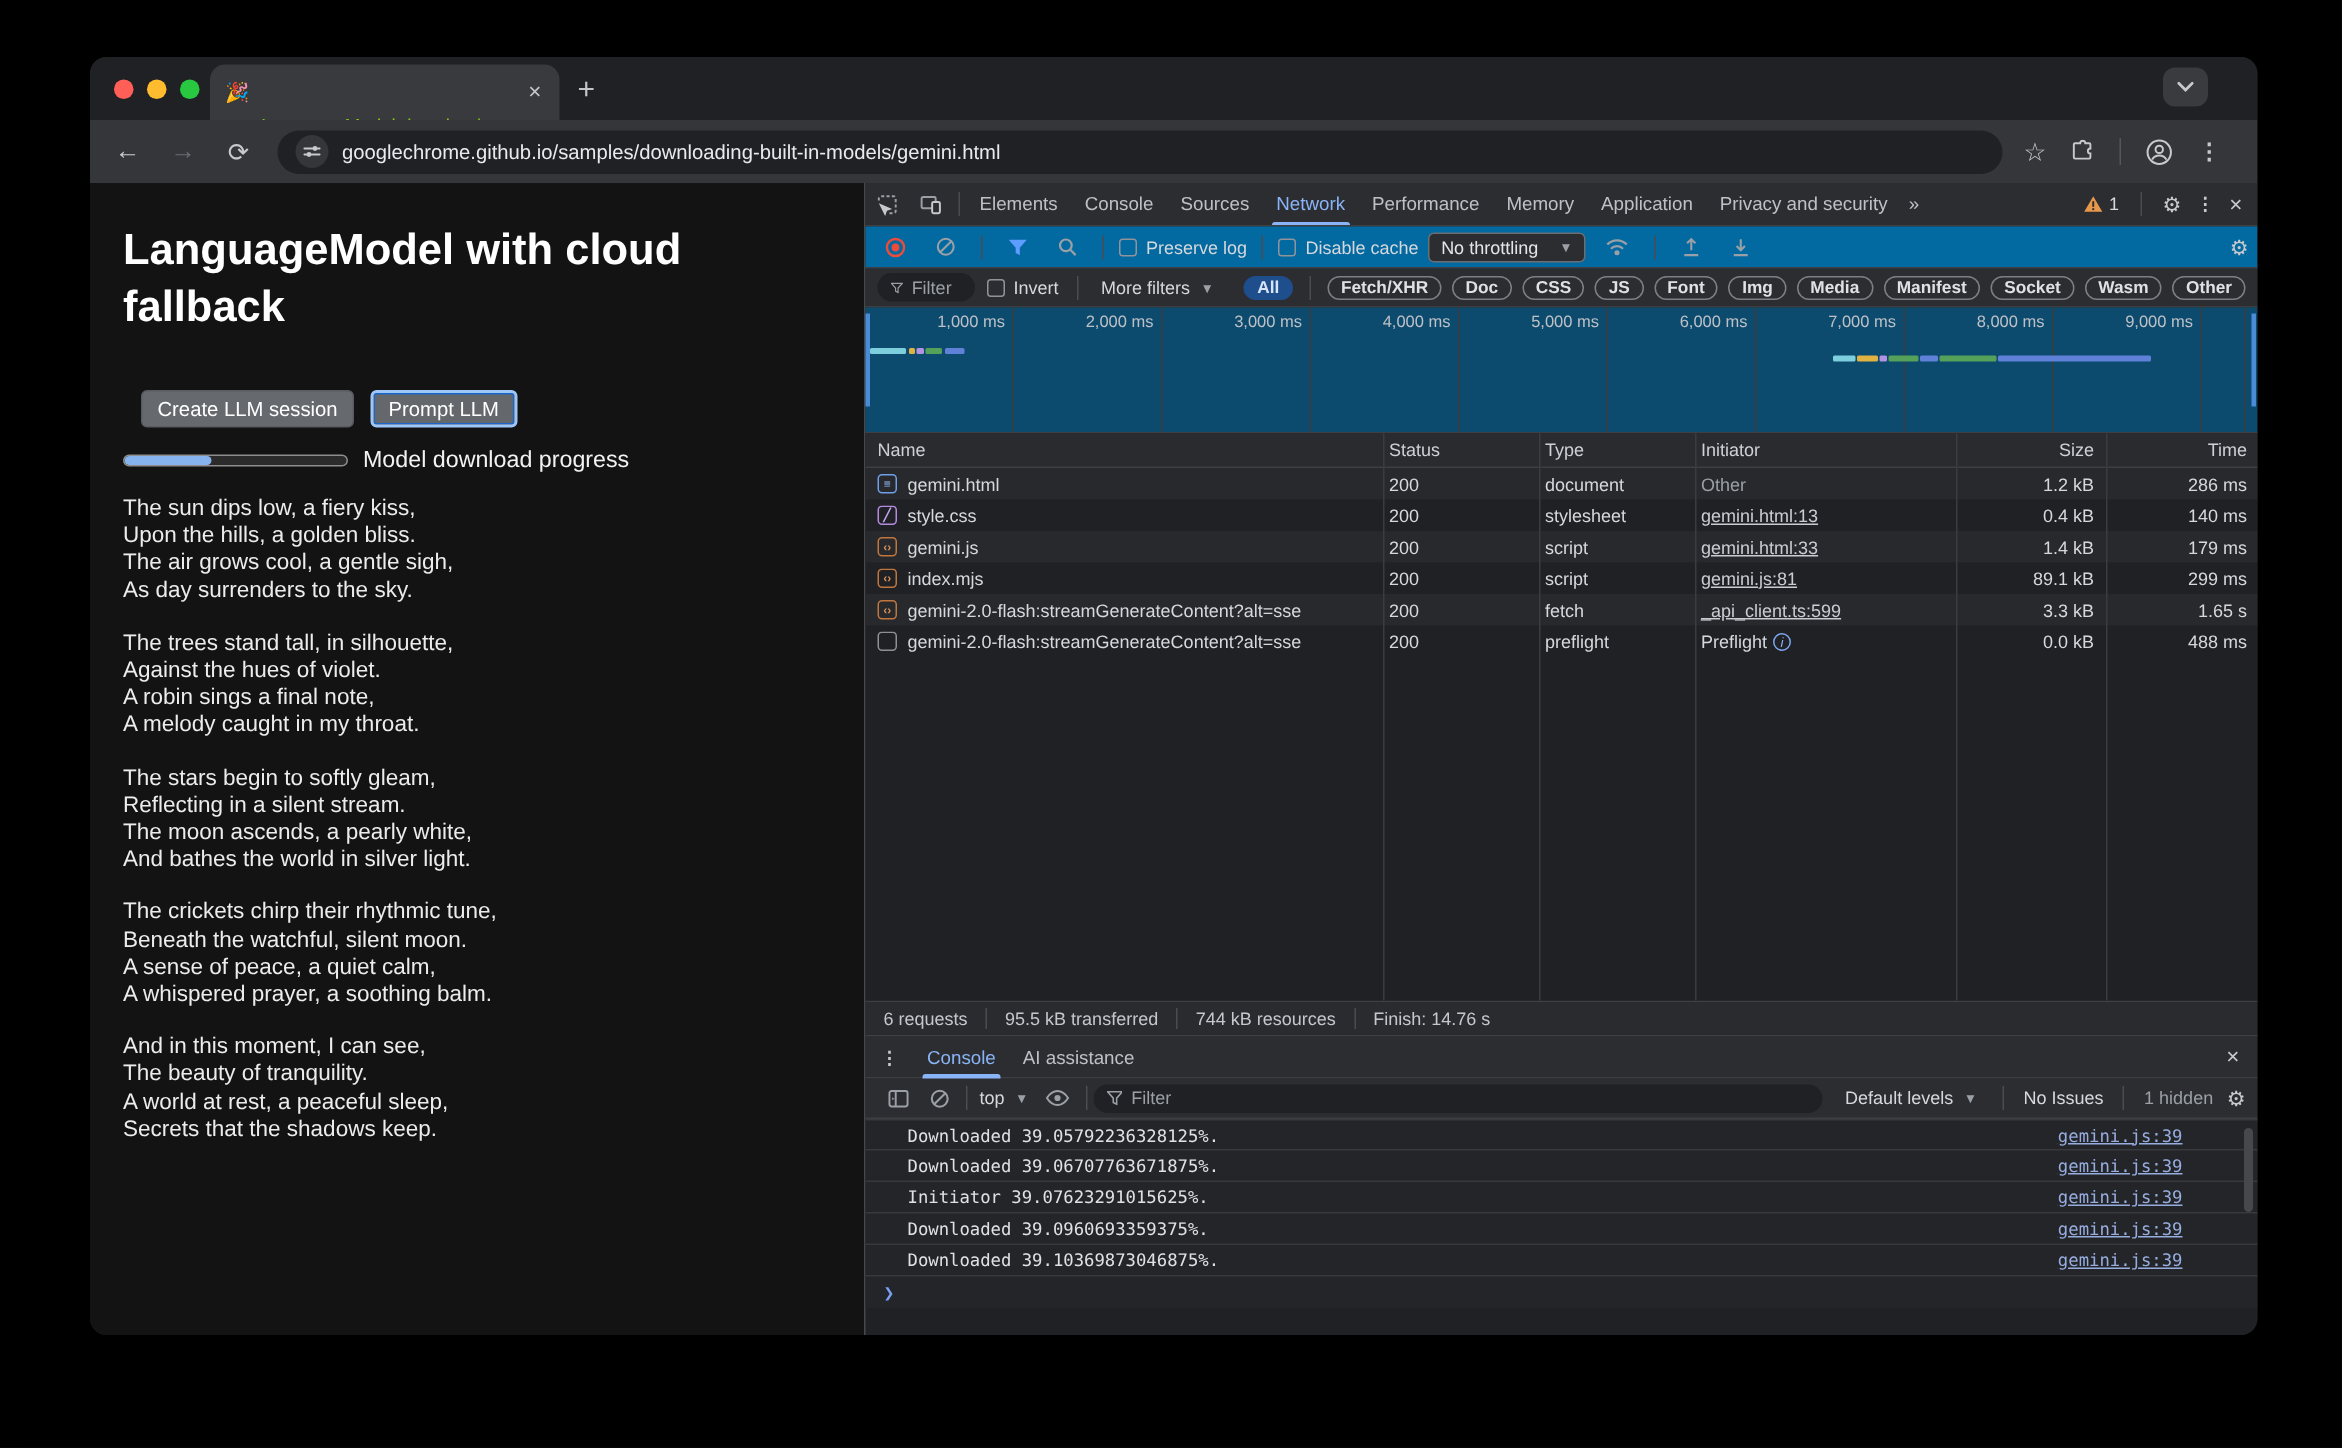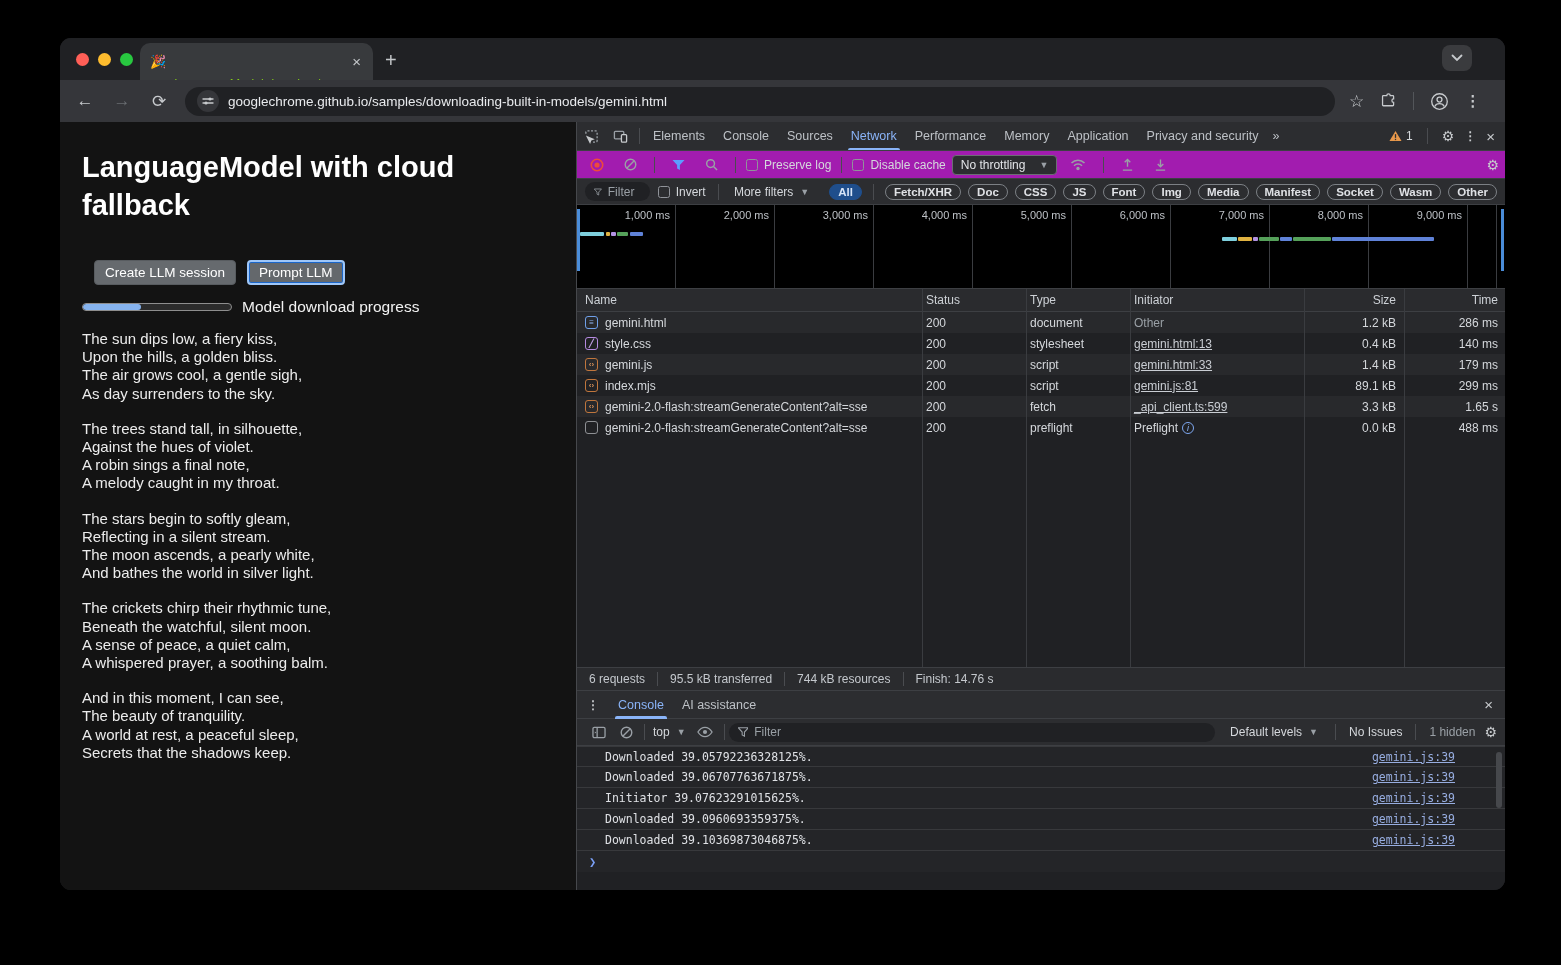--- a/index.html
+++ b/index.html
@@ -64,21 +64,21 @@
   .dt-icbtn { padding:0 7px; display:flex; align-items:center; }
   .vdiv { width:1px; height:16px; background:#4a4c50; margin:0 4px; }
   .dt-tab { padding:0 9px; height:28px; display:flex; align-items:center; color:#bdc1c6;
             font-size:12.5px; position:relative; white-space:nowrap; }
   .dt-tab.active { color:#8ab4f8; }
   .dt-tab.active::after { content:""; position:absolute; left:6px; right:6px; bottom:0;
                           height:2.5px; border-radius:2px 2px 0 0; background:#8ab4f8; }
   .dt-right { margin-left:auto; display:flex; align-items:center; gap:10px; padding-right:10px; }
   .warn { display:flex; align-items:center; gap:4px; color:#d5d8dc; font-size:12px; }
 
-  .net-toolbar { height:28px; display:flex; align-items:center; background:#a21caf;
+  .net-toolbar { height:28px; display:flex; align-items:center; background:#0369a1;
                  border-bottom:1px solid #3d3f43; gap:6px; padding:0 6px; }
   .ck { display:flex; align-items:center; gap:6px; color:#d5d8dc; white-space:nowrap; }
   .ckbox { width:12px; height:12px; border:1.5px solid #909399; border-radius:2.5px; display:inline-block; }
   .throttle { display:flex; align-items:center; gap:14px; border:1px solid #6b6f73; border-radius:4px;
               height:20px; padding:0 8px; color:#e3e5e8; background:#2c2d30; }
   .caret { font-size:9px; color:#9aa0a6; }
   .nt-spacer { flex:1; }
 
   .filter-row { height:26px; display:flex; align-items:center; background:#2c2d30;
                 border-bottom:1px solid #3d3f43; gap:8px; padding:0 8px; }
@@ -86,21 +86,21 @@
                 height:19px; width:182px; padding:0 9px; }
   .filterpill input, .cfilter input { background:transparent; border:none; outline:none; color:#d5d8dc;
                 font-size:12px; font-family:"Liberation Sans",sans-serif; width:100%; }
   .filterpill input::placeholder, .cfilter input::placeholder { color:#9aa0a6; }
   .morefilters { display:flex; gap:7px; align-items:center; color:#d5d8dc; padding:0 4px; white-space:nowrap; }
   .chips { display:flex; gap:7px; align-items:center; margin-left:8px; }
   .chip { border:1px solid #7c8085; border-radius:9px; padding:1px 8px; font-size:11.5px;
           color:#dfe1e5; font-weight:700; white-space:nowrap; }
   .chip.sel { background:#1f4e8c; border-color:#1f4e8c; color:#d8e5f8; }
 
-  .timeline { height:84px; position:relative; background:#000000; border-bottom:1px solid #3d3f43; }
+  .timeline { height:84px; position:relative; background:#0c4a6e; border-bottom:1px solid #3d3f43; }
   .ticks { position:absolute; inset:0; display:flex; }
   .tickseg { width:99px; border-right:1px solid #3a3c40; font-size:11px; color:#bdc1c6;
              text-align:right; padding:4px 5px 0 0; }
   .tickseg.tail { width:29px; }
   .tl-bar { position:absolute; height:4px; border-radius:1px; }
   .handle { position:absolute; width:3px; top:4px; height:62px; background:#4a8cd8; }
 
   
   .net-table { position:relative; height:378px; background:#202124; }
   .colline { position:absolute; top:0; bottom:0; width:1px; background:#3a3c40; z-index:5; }

